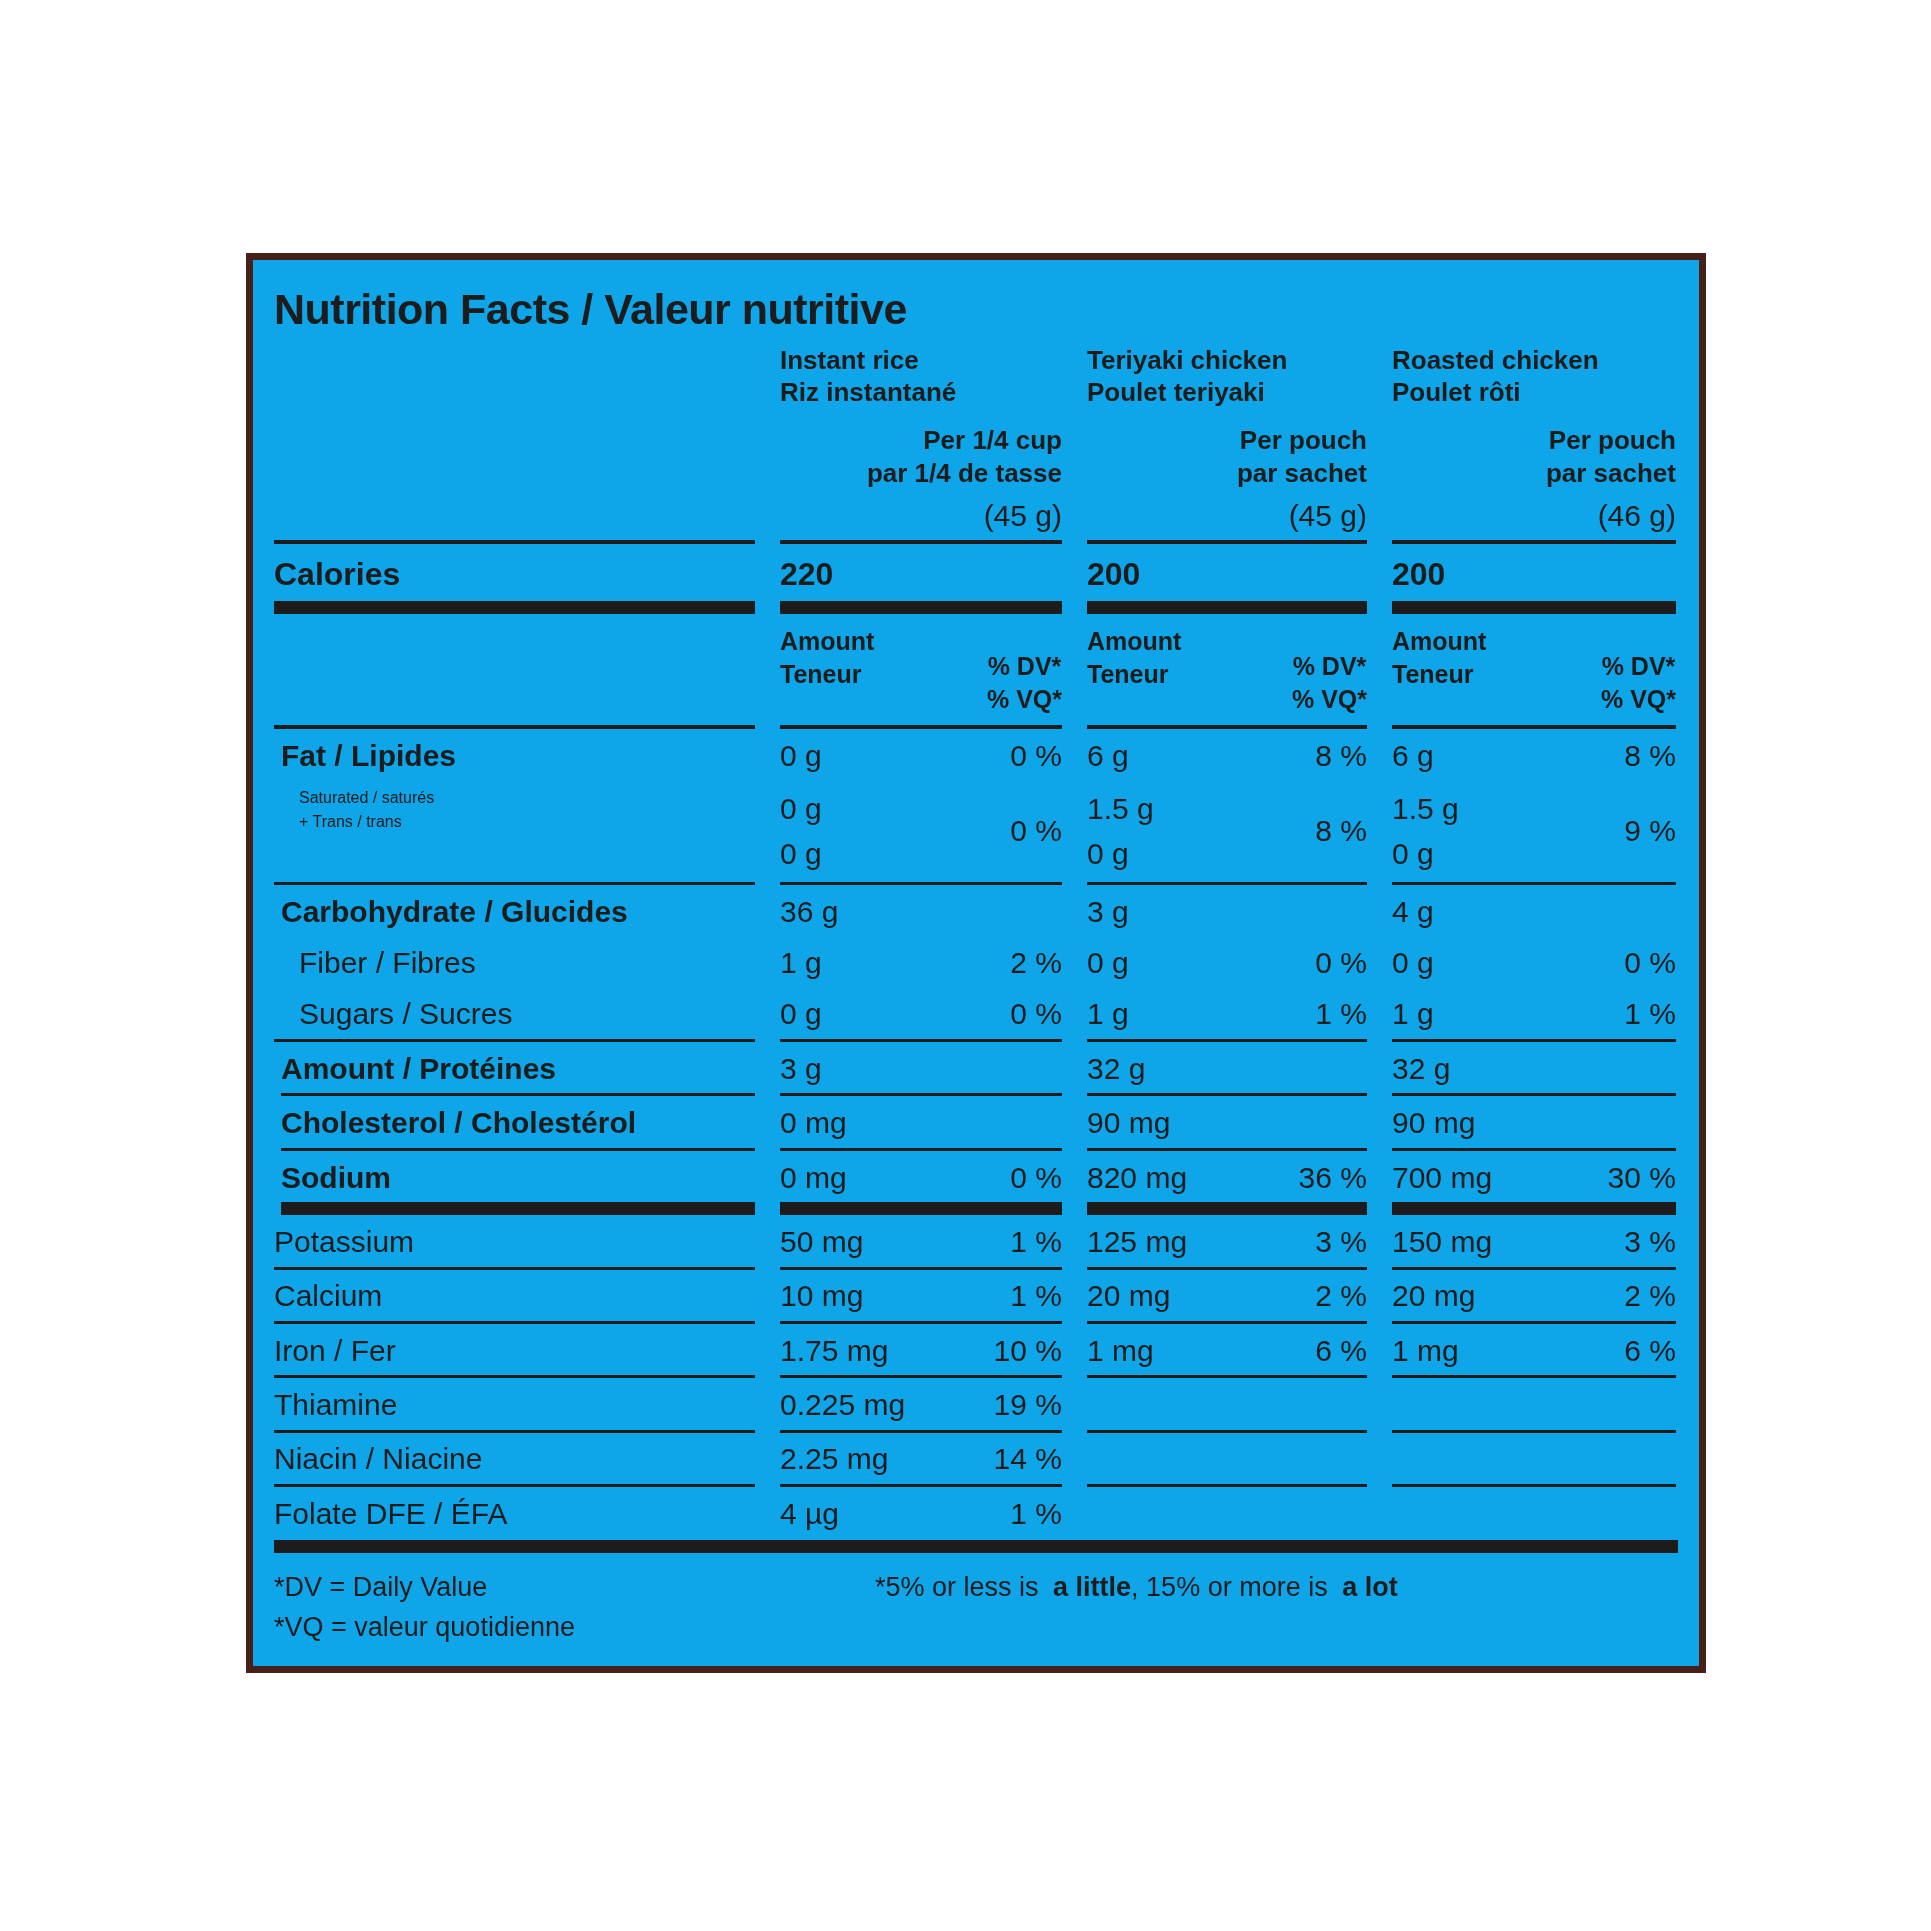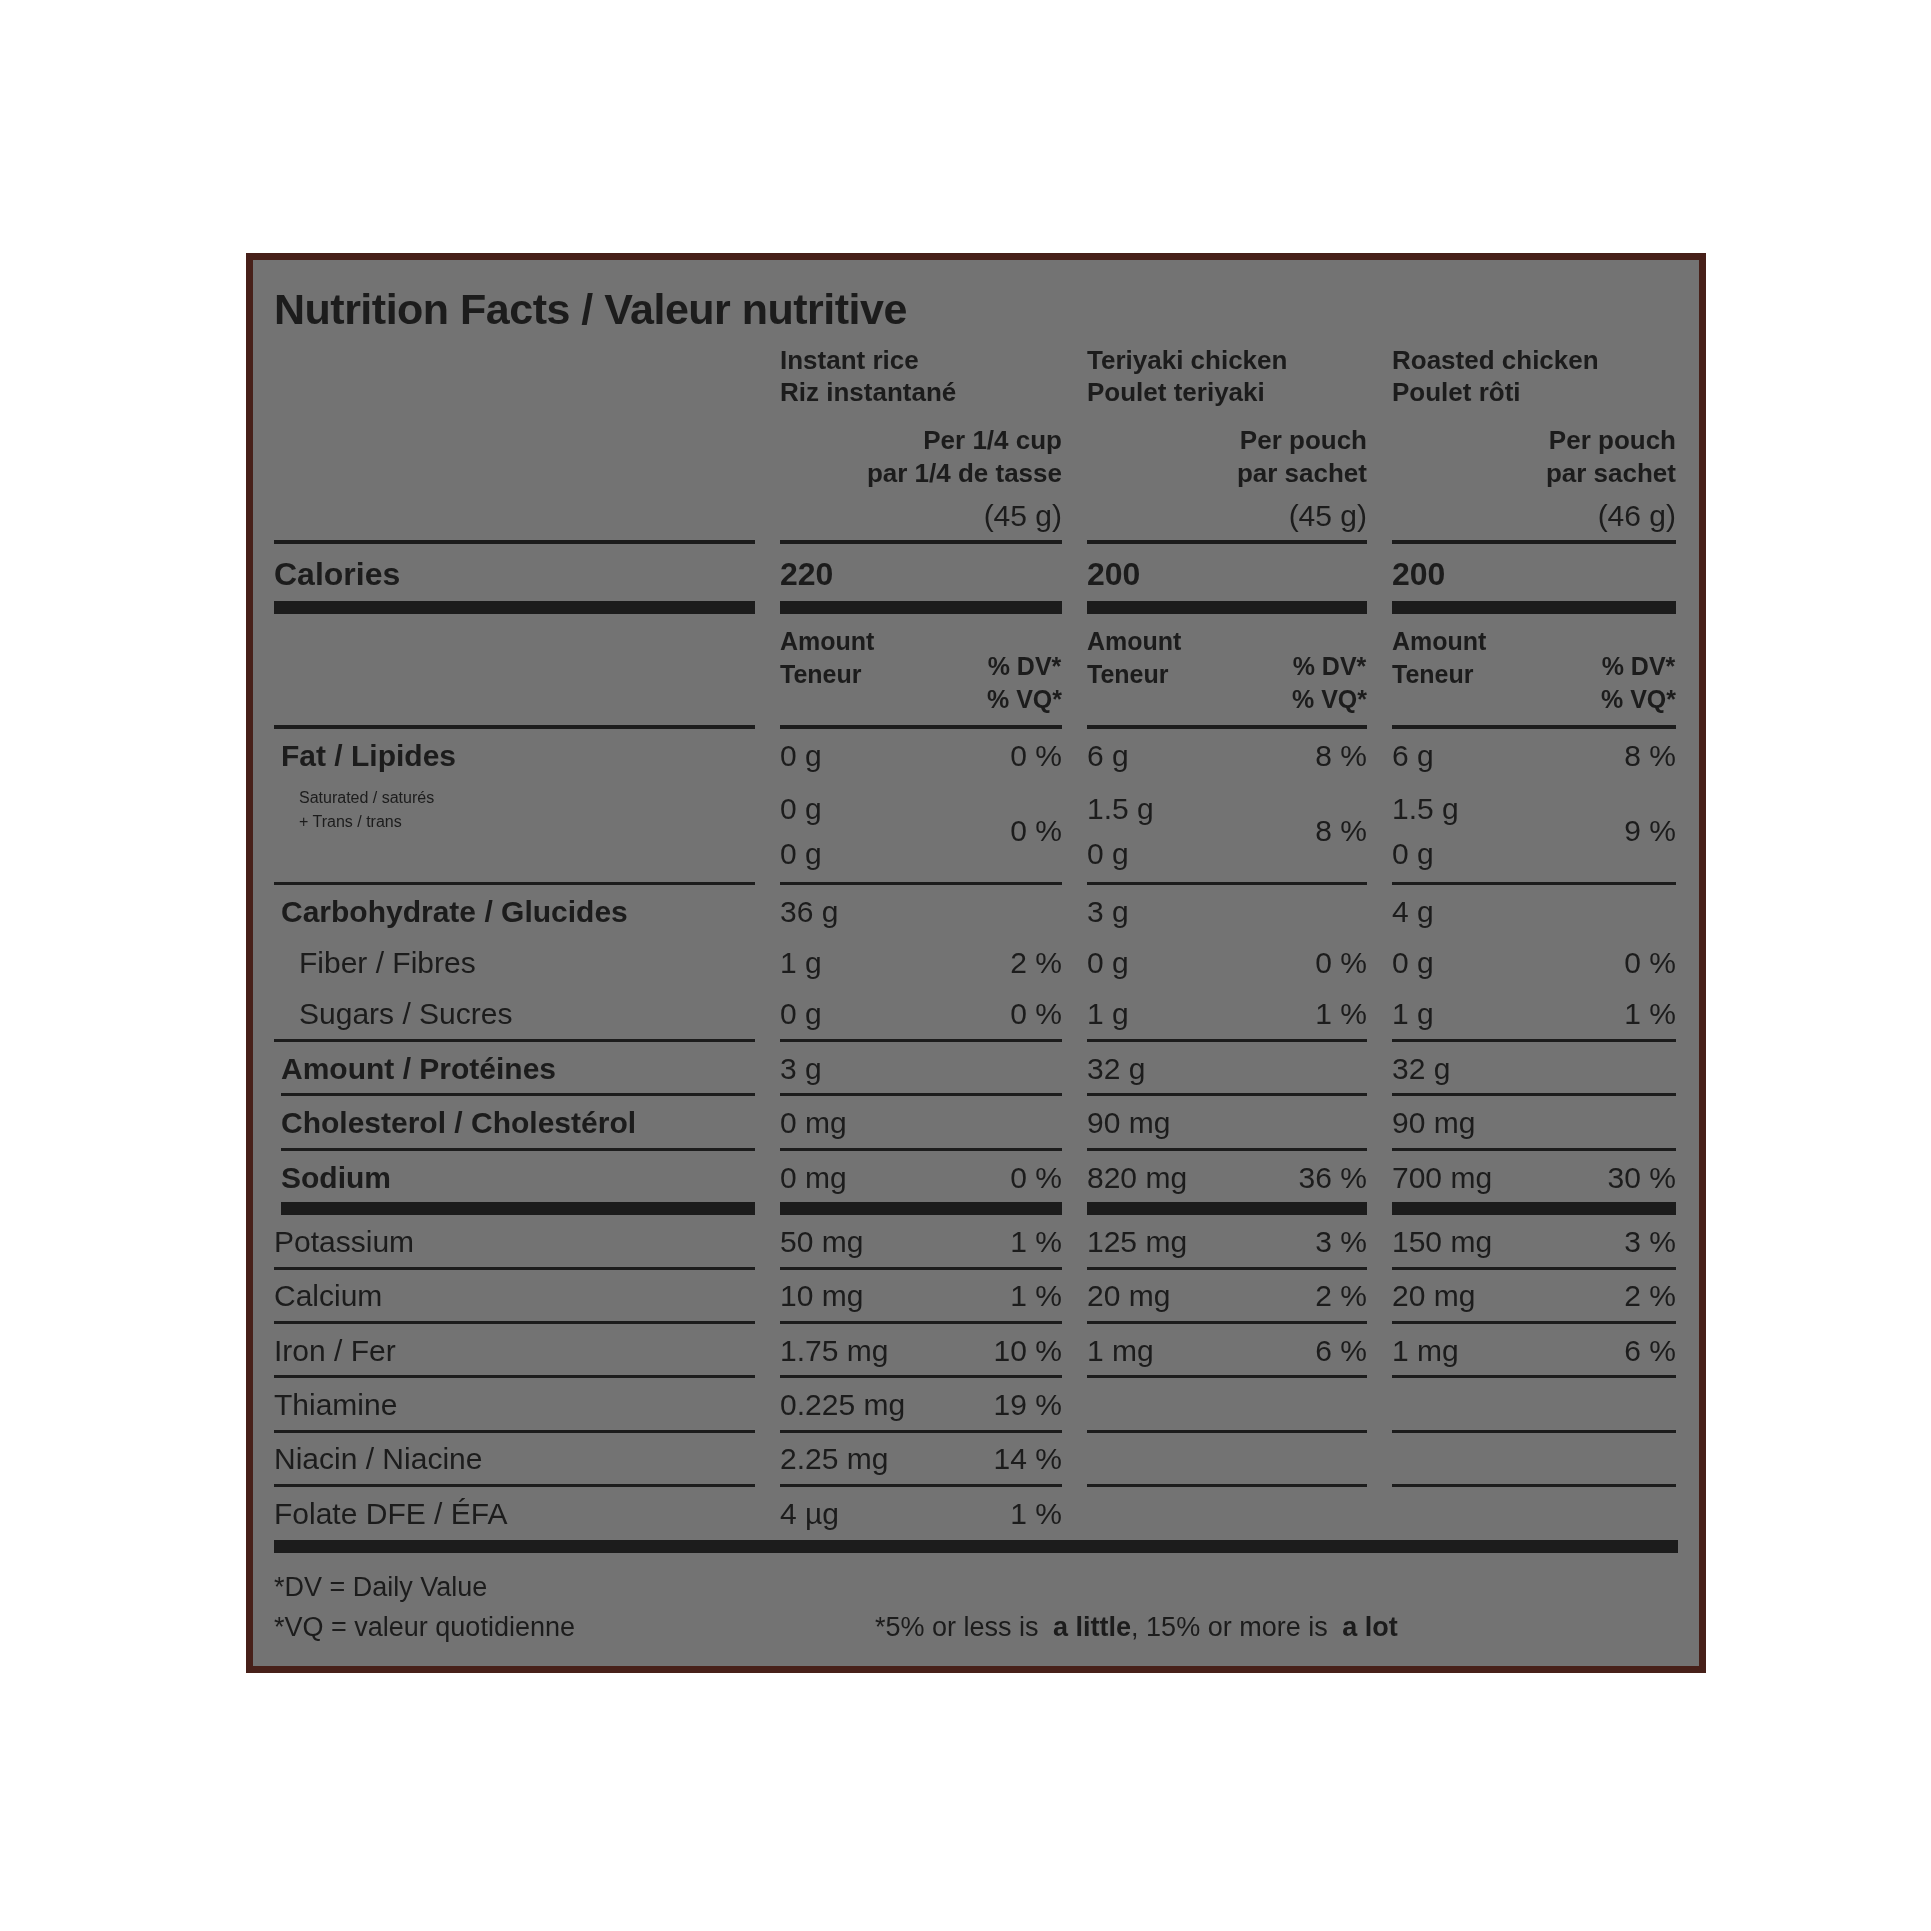--- a/index.html
+++ b/index.html
@@ -3,21 +3,21 @@
 <meta charset="utf-8">
 <style>
   html,body{margin:0;padding:0;}
   body{
     width:1931px;height:1931px;background:#ffffff;
     font-family:"Liberation Sans", sans-serif;color:#1c1c1c;
     position:relative;
   }
   .nf{
     position:absolute;left:246px;top:253px;width:1460px;height:1420px;
-    box-sizing:border-box;background:#737373;border:7.7px solid #472019;
+    box-sizing:border-box;background:#0ea5e9;border:7.7px solid #472019;
     padding:25px 21px 0 21px;
   }
   .title{
     font-size:43px;font-weight:bold;letter-spacing:-0.5px;margin:0 0 9.7px 0;
   }
   .grid{
     display:grid;
     grid-template-columns:481px 282px 280px 284px;
     column-gap:25px;
   }
@@ -39,21 +39,21 @@
   .row .lab.ind{padding-left:25px;}
   .val{display:flex;justify-content:space-between;align-items:baseline;font-size:30px;padding:9.7px 0 7.7px 0;}
   .val .dv{text-align:right;white-space:nowrap;}
   .val .amt{white-space:nowrap;}
   
   .satgrp .lab{line-height:1.5;padding:5.8px 0 5.8px 0;}
   .satgrp .lab div{padding-left:25px;}
   .satval{display:flex;justify-content:space-between;align-items:center;font-size:30px;padding:5.8px 0 5.8px 0;}
   .satval .amts{line-height:1.5;}
   .fullbar{height:12.6px;background:#1c1c1c;margin-top:1.9px;}
-  .footer{display:flex;margin-top:15.4px;font-size:27px;line-height:1.45;align-items:flex-end;}
+  .footer{display:flex;margin-top:15.4px;font-size:27px;line-height:1.45;}
   .footer .left{width:601px;flex:0 0 auto;}
   .footer .right{flex:1;}
   .b{font-weight:bold;margin-left:7px;}
 </style>
 </head>
 <body>
 
 <div class="nf">
 
   <div class="title">Nutrition Facts / Valeur nutritive</div>

